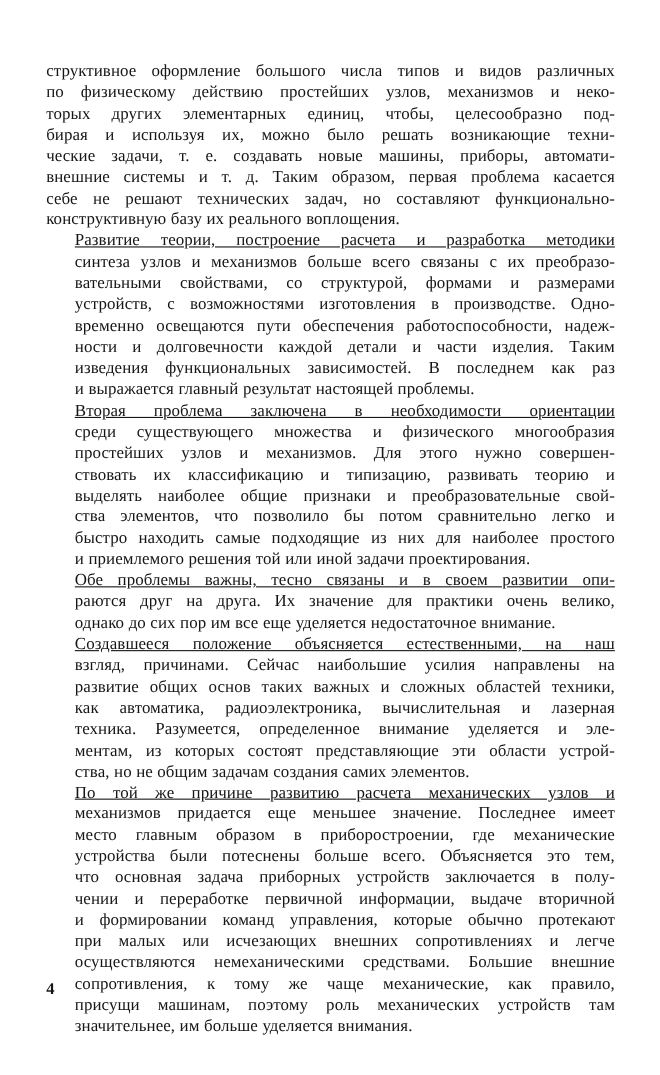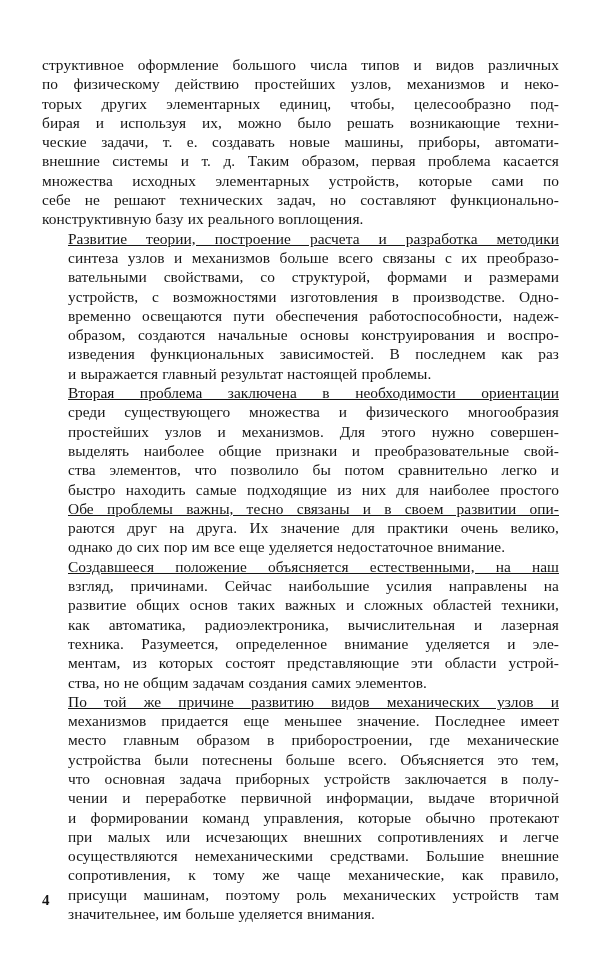--- a/index.html
+++ b/index.html
@@ -85,58 +85,59 @@
 <div id="page" style="background: rgb(255, 255, 255);">
 
   <div id="text-column">
       <p class="para continuation" id="paragraph-1">
         <span class="ln">структивное оформление большого числа типов и видов различных</span>
         <span class="ln">по физическому действию простейших узлов, механизмов и неко-</span>
         <span class="ln">торых других элементарных единиц, чтобы, целесообразно под-</span>
         <span class="ln">бирая и используя их, можно было решать возникающие техни-</span>
         <span class="ln">ческие задачи, т. е. создавать новые машины, приборы, автомати-</span>
         <span class="ln">внешние системы и т. д. Таким образом, первая проблема касается</span>
-        <span class="ln">множества исходных элементарных устройств, которые сами по</span>
         <span class="ln">себе не решают технических задач, но составляют функционально-</span>
         <span class="ln last">конструктивную базу их реального воплощения.</span>
       </p>
       <p class="para" id="paragraph-2">
         <span class="ln indent">Развитие теории, построение расчета и разработка методики</span>
         <span class="ln">синтеза узлов и механизмов больше всего связаны с их преобразо-</span>
         <span class="ln">вательными свойствами, со структурой, формами и размерами</span>
         <span class="ln">устройств, с возможностями изготовления в производстве. Одно-</span>
         <span class="ln">временно освещаются пути обеспечения работоспособности, надеж-</span>
-        <span class="ln">образом, создаются начальные основы конструирования и воспро-</span>
+        <span class="ln">ности и долговечности каждой детали и части изделия. Таким</span>
         <span class="ln">изведения функциональных зависимостей. В последнем как раз</span>
         <span class="ln last">и выражается главный результат настоящей проблемы.</span>
       </p>
       <p class="para" id="paragraph-3">
         <span class="ln indent">Вторая проблема заключена в необходимости ориентации</span>
         <span class="ln">среди существующего множества и физического многообразия</span>
         <span class="ln">простейших узлов и механизмов. Для этого нужно совершен-</span>
+        <span class="ln">ствовать их классификацию и типизацию, развивать теорию и</span>
         <span class="ln">выделять наиболее общие признаки и преобразовательные свой-</span>
         <span class="ln">ства элементов, что позволило бы потом сравнительно легко и</span>
         <span class="ln">быстро находить самые подходящие из них для наиболее простого</span>
+        <span class="ln last">и приемлемого решения той или иной задачи проектирования.</span>
       </p>
       <p class="para" id="paragraph-4">
         <span class="ln indent">Обе проблемы важны, тесно связаны и в своем развитии опи-</span>
         <span class="ln">раются друг на друга. Их значение для практики очень велико,</span>
         <span class="ln last">однако до сих пор им все еще уделяется недостаточное внимание.</span>
       </p>
       <p class="para" id="paragraph-5">
         <span class="ln indent">Создавшееся положение объясняется естественными, на наш</span>
         <span class="ln">взгляд, причинами. Сейчас наибольшие усилия направлены на</span>
         <span class="ln">развитие общих основ таких важных и сложных областей техники,</span>
         <span class="ln">как автоматика, радиоэлектроника, вычислительная и лазерная</span>
         <span class="ln">техника. Разумеется, определенное внимание уделяется и эле-</span>
         <span class="ln">ментам, из которых состоят представляющие эти области устрой-</span>
         <span class="ln last">ства, но не общим задачам создания самих элементов.</span>
       </p>
       <p class="para" id="paragraph-6">
-        <span class="ln indent">По той же причине развитию видов механических узлов и</span>
+        <span class="ln indent">По той же причине развитию расчета механических узлов и</span>
         <span class="ln">механизмов придается еще меньшее значение. Последнее имеет</span>
         <span class="ln">место главным образом в приборостроении, где механические</span>
         <span class="ln">устройства были потеснены больше всего. Объясняется это тем,</span>
         <span class="ln">что основная задача приборных устройств заключается в полу-</span>
         <span class="ln">чении и переработке первичной информации, выдаче вторичной</span>
         <span class="ln">и формировании команд управления, которые обычно протекают</span>
         <span class="ln">при малых или исчезающих внешних сопротивлениях и легче</span>
         <span class="ln">осуществляются немеханическими средствами. Большие внешние</span>
         <span class="ln">сопротивления, к тому же чаще механические, как правило,</span>
         <span class="ln">присущи машинам, поэтому роль механических устройств там</span>

